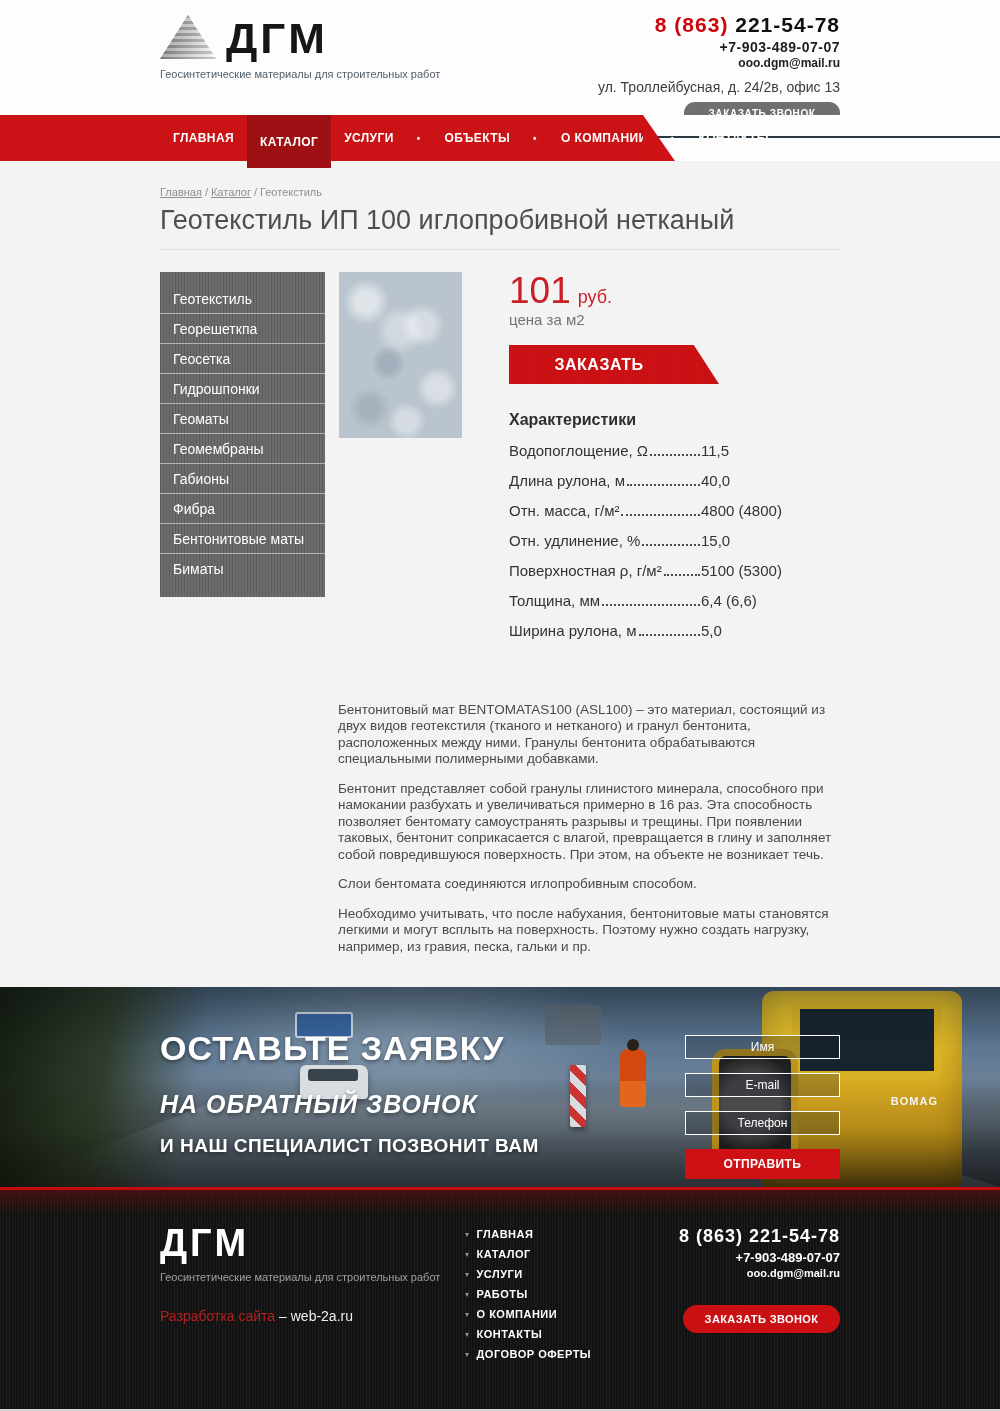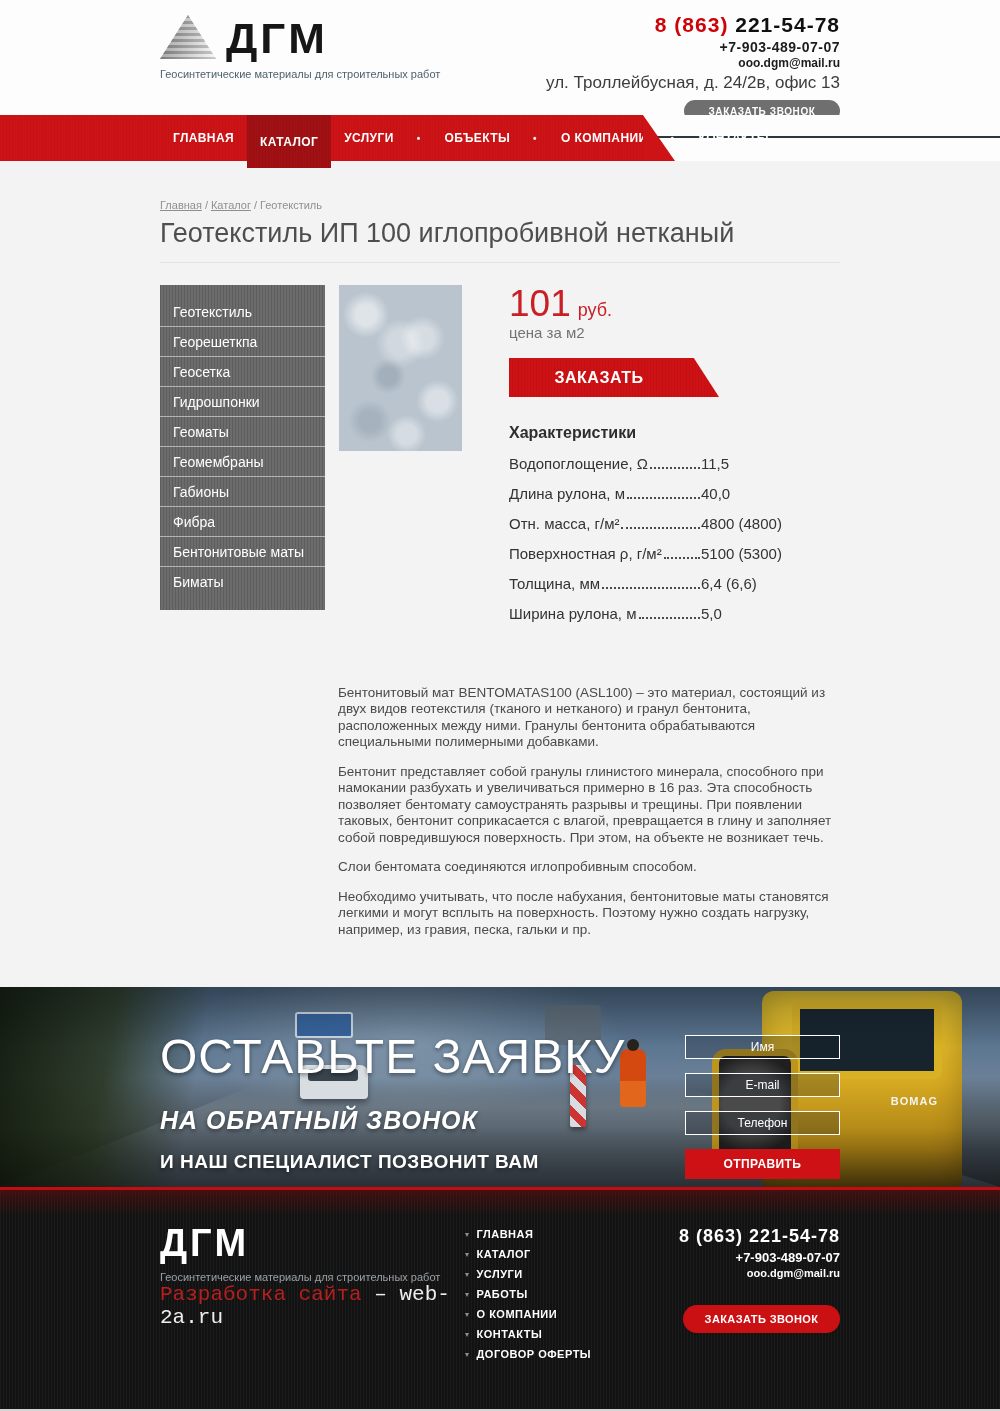--- a/index.html
+++ b/index.html
@@ -17,21 +17,21 @@
                repeating-linear-gradient(180deg,#8a8a8a 0 3px,#f2f2f2 3px 6px);
     clip-path:polygon(50% 0,100% 100%,0 100%); }
   .logo-text { font-size:44px; font-weight:900; letter-spacing:3px; color:#161616; line-height:0.9; transform:scaleY(.96); }
   .tagline { margin-top:9px; font-size:11px; color:#50606c; }
   .header-contacts { position:absolute; right:0; top:13px; text-align:right; }
   .phone-main { font-size:21px; font-weight:800; letter-spacing:1px; }
   .phone-prefix { color:#cc0307; }
   .phone-number { color:#101010; }
   .phone-secondary { font-size:14px; font-weight:700; color:#1c1c1c; letter-spacing:.5px; margin-top:2px; }
   .email-line { font-size:12px; font-weight:700; color:#1c1c1c; margin-top:1px; }
-  .address { font-size:17px; color:#3c3c3c; margin-top:3px; }
+  .address { font-size:14px; color:#3c3c3c; margin-top:9px; }
   .callback-btn { margin-top:7px; width:156px; height:22px; border:none; border-radius:11px;
     background:#6f6f6f; color:#fff; font-size:10px; font-weight:700; letter-spacing:.6px; cursor:pointer;
     font-family:inherit; }
 
   
   .main-nav { position:relative; height:46px; background:#fdfdfd; }
   .nav-line { position:absolute; top:21px; left:610px; right:0; height:2px; background:#2c3840; }
   .nav-red { position:absolute; left:0; top:0; width:643px; height:46px; z-index:1;
     background:#ce1316;
     background-image:repeating-linear-gradient(90deg, rgba(0,0,0,.05) 0 1px, transparent 1px 3px); }
@@ -39,21 +39,21 @@
     background:#ce1316; clip-path:polygon(0 0,100% 100%,0 100%); }
   .nav-items { display:flex; padding-left:160px; }
   .nav-item { display:flex; align-items:center; height:46px; padding:0 13px; color:#fff;
     font-size:12px; font-weight:700; letter-spacing:.4px; text-decoration:none; cursor:pointer; white-space:nowrap; }
   .nav-item.with-dot::before { content:"•"; font-size:10px; margin-right:24px; margin-left:-3px; opacity:.95; }
   .nav-item.active { background:#a11114; height:53px;
     background-image:repeating-linear-gradient(90deg, rgba(0,0,0,.06) 0 1px, transparent 1px 3px); }
 
   
   .main { background:#f3f3f3; height:826px; overflow:hidden; }
-  .breadcrumb { padding-top:38px; font-size:11px; color:#8f8f8f; }
+  .breadcrumb { padding-top:25px; font-size:11px; color:#8f8f8f; }
   .crumb { color:#8f8f8f; cursor:pointer; }
   .crumb:not(:last-child) { text-decoration:underline; }
   .crumb-sep { color:#8f8f8f; padding:0 3px; }
   .page-title { margin-top:7px; font-size:27px; font-weight:400; color:#4e4e4e; }
   .title-divider { margin-top:13px; border:none; border-top:1px solid #e2e2e2; }
 
   .product-row { display:flex; margin-top:22px; align-items:flex-start; }
   .catalog-sidebar { width:165px; flex:0 0 165px; padding:12px 0 14px;
     background-color:#6c6c6c;
     background-image:repeating-linear-gradient(90deg, rgba(0,0,0,.14) 0 1px, transparent 1px 3px); }
@@ -129,21 +129,21 @@
   .banner .roller .drum { position:absolute; left:0; top:58px; width:86px; height:120px;
     background:radial-gradient(circle at 45% 45%, #4a4a4a 0 40%, #1f1f1f 70%);
     border-radius:14px; border:7px solid #bd951c; }
   .banner .roller .label { position:absolute; right:24px; top:104px; color:#f4f4f4;
     font-size:11px; font-weight:700; letter-spacing:1px; }
   .banner .vignette { position:absolute; inset:0;
     background:linear-gradient(180deg, rgba(10,14,20,.25), transparent 30%, transparent 70%, rgba(0,0,0,.35)); }
 
   .banner-content { position:relative; z-index:2; display:flex; padding-top:42px; }
   .banner-text { text-shadow:0 2px 4px rgba(0,0,0,.45); color:#fff; }
-  .banner-line1 { font-size:48px; font-weight:400; letter-spacing:1px; }
+  .banner-line1 { font-size:34px; font-weight:700; letter-spacing:1px; }
   .banner-line2 { font-size:25px; font-weight:800; letter-spacing:1px; margin-top:22px;font-style:italic; }
   .banner-line3 { font-size:19px; font-weight:800; letter-spacing:.5px; margin-top:16px; }
   .banner-form { margin-left:auto; margin-top:6px; width:155px; flex:0 0 155px; }
   .banner-form input { display:block; width:100%; height:24px; margin-bottom:14px;
     background:rgba(15,25,35,.25); border:1px solid #fff; color:#fff; text-align:center;
     font-size:12px; font-family:inherit; outline:none; }
   .banner-form input::placeholder { color:#fff; opacity:1; }
   .submit-btn { width:100%; height:30px; border:none; background:#ce1114; color:#fff;
     font-size:12px; font-weight:700; letter-spacing:.4px; cursor:pointer; font-family:inherit; }
 
@@ -152,21 +152,21 @@
   .site-footer { position:relative; height:221px; color:#fff;
     background-color:#121212;
     background-image:repeating-linear-gradient(90deg, rgba(255,255,255,.045) 0 1px, transparent 1px 3px);
     border-bottom:2px solid #d4d4d4; }
   .footer-glow { position:absolute; top:0; left:0; right:0; height:26px;
     background:linear-gradient(180deg, rgba(110,12,12,.5), transparent); }
   .footer-inner { display:flex; padding-top:36px; }
   .footer-brand { width:305px; flex:0 0 305px; }
   .footer-logo { font-size:38px; font-weight:900; letter-spacing:3px; color:#fff; line-height:.9; }
   .footer-tagline { margin-top:11px; font-size:11px; color:#9aa0a5; }
-  .footer-credit { font-size:21px; color:#eee;font-family:Liberation Mono, monospace; }
+  .footer-credit { margin-top:25px; font-size:14px; color:#eee; }
   .credit-link { color:#b5201f; cursor:pointer; }
   .footer-menu { width:185px; flex:0 0 185px; padding-top:2px; }
   .footer-menu-item { display:block; font-size:11px; font-weight:700; letter-spacing:.5px; color:#fff;
     text-decoration:none; margin-bottom:8px; cursor:pointer; }
   .footer-menu-item::before { content:"▾"; color:#8d8d8d; font-size:8px; margin-right:7px; vertical-align:1px; }
   .footer-contacts { margin-left:auto; text-align:right; }
   .footer-phone-main { font-size:18px; font-weight:800; letter-spacing:1px; }
   .footer-phone-secondary { font-size:13px; font-weight:700; margin-top:3px; }
   .footer-email { font-size:11px; font-weight:700; margin-top:2px; }
   .footer-callback-btn { margin-top:26px; width:157px; height:28px; border:none; border-radius:14px;
@@ -280,20 +280,27 @@
             </div>
 
             <div class="char-row">
               <span class="char-left">
                 <span class="char-label">Отн. масса, г/м²</span>
                 <span class="char-leader"></span>
               </span>
               <span class="char-value">4800 (4800)</span>
             </div>
 
+            <div class="char-row">
+              <span class="char-left">
+                <span class="char-label">Отн. удлинение, %</span>
+                <span class="char-leader"></span>
+              </span>
+              <span class="char-value">15,0</span>
+            </div>
 
             <div class="char-row">
               <span class="char-left">
                 <span class="char-label">Поверхностная ρ, г/м²</span>
                 <span class="char-leader"></span>
               </span>
               <span class="char-value">5100 (5300)</span>
             </div>
 
             <div class="char-row">

